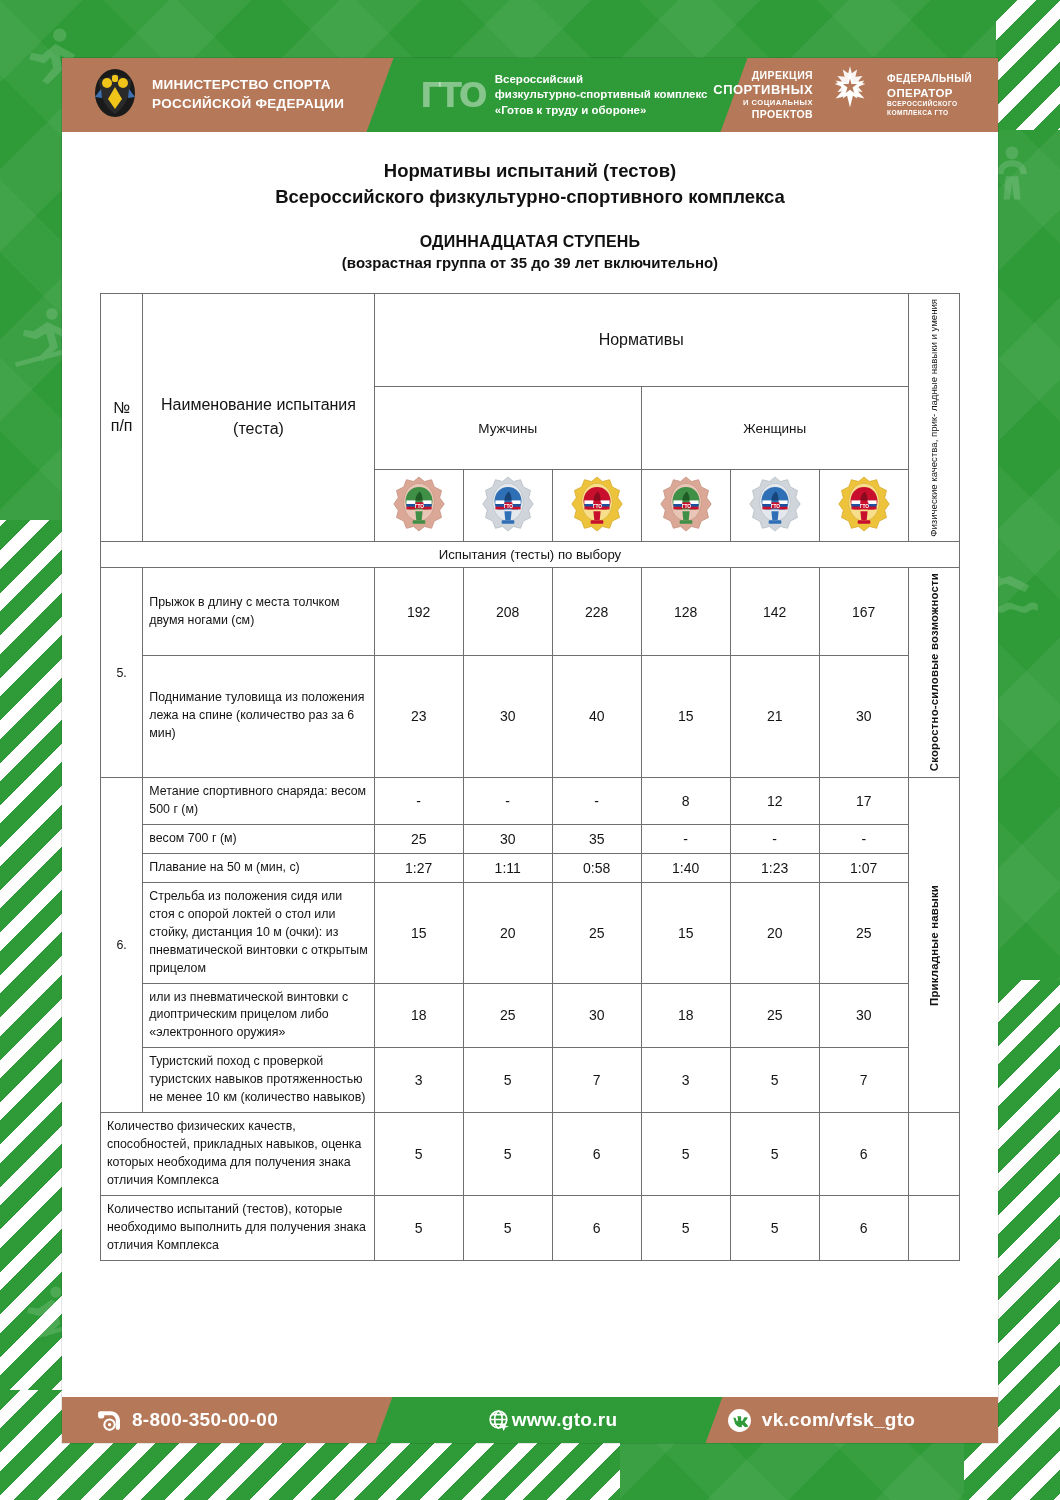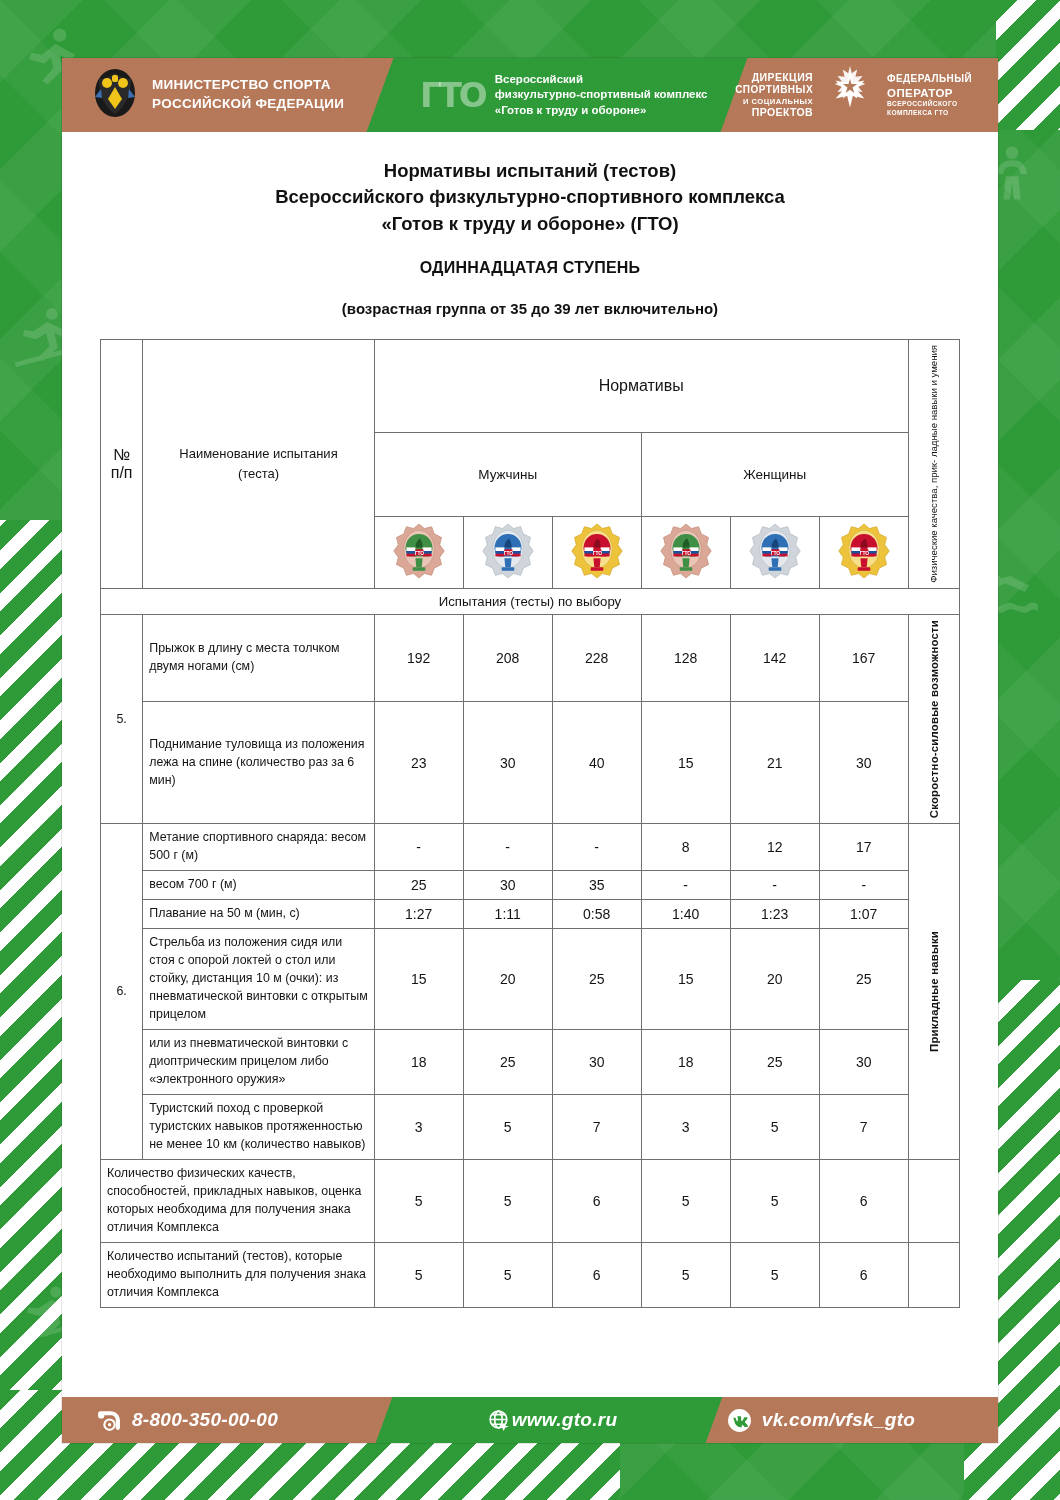--- a/index.html
+++ b/index.html
@@ -132,41 +132,41 @@
     font-weight: 700;
     line-height: 1.33;
   }
 
   .dir-text {
     color: #ffffff;
     text-align: right;
     line-height: 1.25;
   }
   .dir-l1 { font-size: 10.5px; font-weight: 700; letter-spacing: 0.4px; }
-  .dir-l2 { font-size: 10px;  font-weight: 600; letter-spacing: 0.5px; }
+  .dir-l2 { font-size: 13px;  font-weight: 600; letter-spacing: 0.5px; }
   .dir-l3 { font-size: 7.6px;  font-weight: 600; letter-spacing: 0.5px; }
   .dir-l4 { font-size: 10.5px; font-weight: 700; letter-spacing: 0.4px; }
 
   .fed-text { color: #ffffff; text-align: left; line-height: 1.26; }
   .fed-l1 { font-size: 10px;  font-weight: 700; letter-spacing: 0.4px; text-align: right; }
   .fed-l2 { font-size: 11.5px; font-weight: 700; letter-spacing: 0.4px; }
   .fed-l3 { font-size: 6.6px;  font-weight: 600; letter-spacing: 0.4px; }
   .fed-l4 { font-size: 6.6px;  font-weight: 600; letter-spacing: 0.4px; }
 
   
   .titles { padding: 26px 40px 0; text-align: center; }
   .title-main {
     font-size: 18.5px; font-weight: 700; color: #111; line-height: 1.42;
   }
   .title-stage {
     margin-top: 22px;
     font-size: 16px; font-weight: 700; color: #111; letter-spacing: 0.2px;
   }
   .title-age {
-    margin-top: 23px;
+    margin-top: 3px;
     font-size: 15px; font-weight: 700; color: #111;
   }
 
   
   .table-wrap { padding: 22px 38px 0 38px; }
 
   table.norms {
     width: 100%;
     border-collapse: collapse;
     table-layout: fixed;
@@ -179,21 +179,21 @@
     vertical-align: middle;
     font-weight: 400;
   }
   .c-num   { width: 38px;  text-align: center; }
   .c-name  { width: 208px; text-align: left; line-height: 1.45; }
   .c-val   { width: 80px;  text-align: center; font-size: 14px; }
   .c-qual  { width: 46px;  text-align: center; }
 
   .hdr-center { text-align: center; font-weight: 700; font-size: 16px; }
   .hdr-sub    { text-align: center; font-weight: 700; font-size: 13.5px; }
-  .hdr-name   { text-align: center; font-weight: 700; font-size: 13px; line-height: 1.5; }
+  .hdr-name   { text-align: center; font-weight: 700; font-size: 16px; line-height: 1.5; }
 
   .band-row td {
     text-align: center;
     font-weight: 700;
     font-size: 13.2px;
     padding: 4px;
   }
 
   .vert {
     writing-mode: vertical-rl;
@@ -224,21 +224,21 @@
   .f-phone { left: 0; width: 330px; padding-left: 34px; gap: 11px; z-index: 3; }
   .f-green {
     position: absolute; left: 322px; top: 0; width: 330px; height: 100%;
     background: #2f9b38; transform: skewX(-20deg); z-index: 1;
   }
   .f-site {
     left: 330px; width: 320px; justify-content: center; z-index: 2;
   }
   .f-vk { right: 12px; width: 330px; justify-content: center; gap: 10px; z-index: 3; }
   .f-text {
-    font-size: 19px; font-weight: 700; font-style: italic; letter-spacing: 0.3px;
+    font-size: 19px; font-weight: 700; letter-spacing: 0.3px;
     font-family: "Liberation Sans", sans-serif;
   }
   .f-icon { display: flex; align-items: center; }
 
   .dash { color: #141414; }
 </style>
 </head>
 <body>
 
 <div class="bg-root">
@@ -343,21 +343,20 @@
         <div class="fed-l3">ВСЕРОССИЙСКОГО</div>
         <div class="fed-l4">КОМПЛЕКСА ГТО</div>
       </div>
     </div>
   </div>
 
   <div class="titles">
     <div class="title-main">
       <div>Нормативы испытаний (тестов)</div>
       <div>Всероссийского физкультурно-спортивного комплекса</div>
-      <div>«Готов к труду и обороне» (ГТО)</div>
     </div>
     <div class="title-stage">ОДИННАДЦАТАЯ СТУПЕНЬ</div>
     <div class="title-age">(возрастная группа от 35 до 39 лет включительно)</div>
   </div>
 
   <div class="table-wrap">
     <table class="norms">
       <colgroup>
         <col style="width:38px">
           <col style="width:208px">

